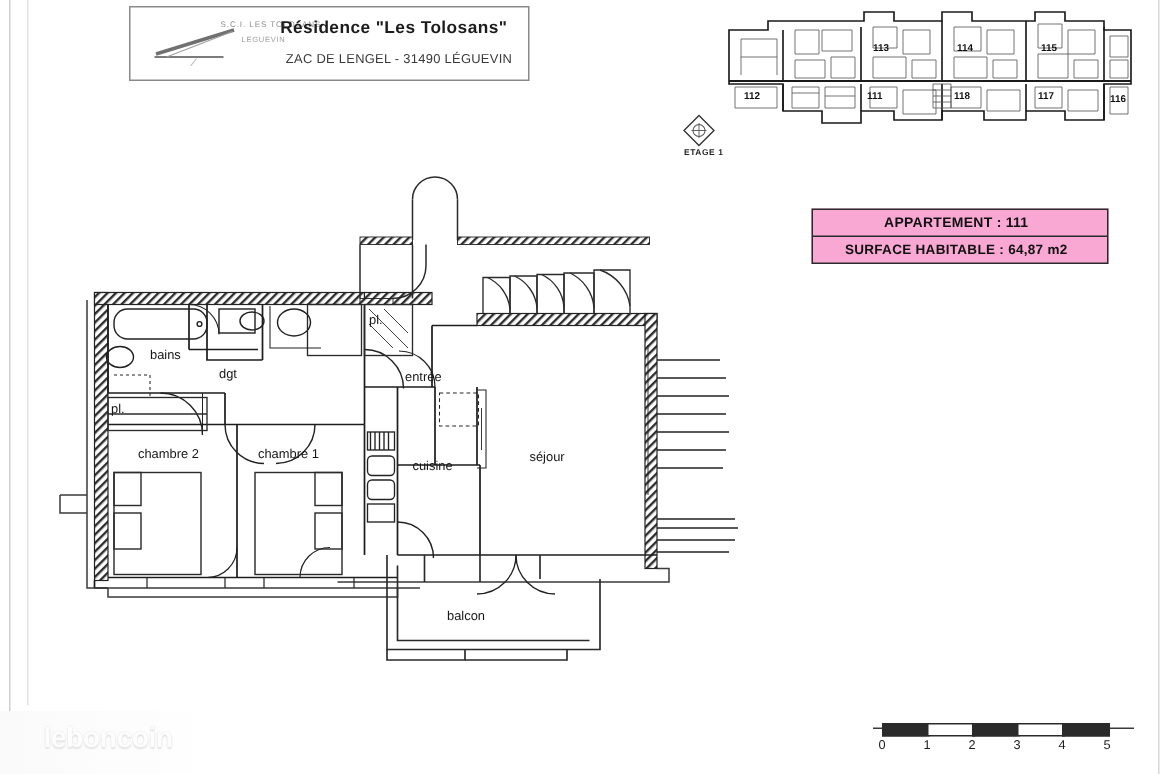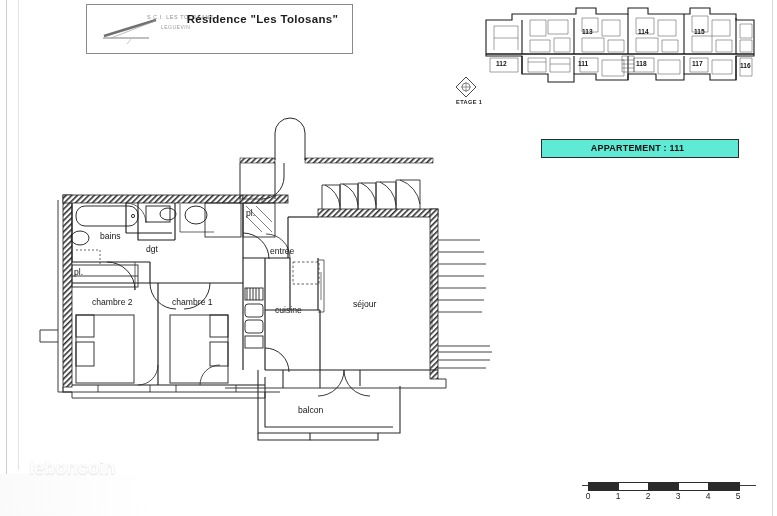--- a/index.html
+++ b/index.html
@@ -25,40 +25,40 @@
              letter-spacing:.5px;white-space:nowrap;}
 
   
   .keyplan{position:absolute;left:478px;top:6px;width:283px;height:82px;}
   .compass{position:absolute;left:455px;top:76px;width:22px;height:22px;}
   .etage{position:absolute;left:456px;top:99px;font-size:5.6px;color:#222;
          letter-spacing:.4px;font-weight:bold;}
 
   
   .infotable{position:absolute;left:541px;top:139px;width:196px;
-             border:1px solid #2b2b2b;background:#5eead4;}
+             border:1px solid #2b2b2b;background:#f9a8d4;}
   .infotable .row{border-bottom:1px solid #2b2b2b;height:17px;line-height:17px;
                   text-align:center;font-size:9.3px;font-weight:bold;color:#111;
                   letter-spacing:.2px;padding-right:5px;}
   .infotable .row:last-child{border-bottom:none;font-size:9px;}
 
   
   .plan{position:absolute;left:0;top:0;width:777px;height:516px;}
 
   
   .scalewrap{position:absolute;left:588px;top:482px;width:162px;height:26px;}
   .sb-seg{position:absolute;top:0;height:7px;border:1px solid #2b2b2b;}
   .sb-seg.dark{background:#2b2b2b;}
   .sb-seg.light{background:#ffffff;}
   .sb-tick{position:absolute;top:9px;font-size:8.5px;color:#1c1c1c;
            transform:translateX(-50%);}
   .sb-axis{position:absolute;left:-6px;top:3px;width:174px;height:1px;background:#3a3a3a;}
 
   
-  .wm{position:absolute;left:8px;top:453px;width:128px;height:30px;
+  .wm{position:absolute;left:8px;top:478px;width:128px;height:30px;
       display:flex;align-items:center;justify-content:center;
       font-size:19px;font-weight:bold;color:#fdfdfd;letter-spacing:-.4px;
       text-shadow:0 0 1px #d9d9d9,0 1px 1px #e6e6e6;}
   .wm-bar{position:absolute;left:0;top:474px;width:150px;height:42px;
           background:linear-gradient(90deg,#fafafa,#ffffff);}
 </style>
 </head>
 <body>
 
 <div id="page">
@@ -70,20 +70,21 @@
   <div class="titleblock">
     <svg class="logo" viewBox="0 0 70 30">
       <path d="M3 22 L55 6" stroke="#3a3a3a" stroke-width="2.4" fill="none"></path>
       <path d="M2 24 L48 24" stroke="#4a4a4a" stroke-width="1.2" fill="none"></path>
       <path d="M10 24 L54 7" stroke="#7a7a7a" stroke-width=".7" fill="none"></path>
       <path d="M30 25 L26 30" stroke="#9a9a9a" stroke-width=".7" fill="none"></path>
     </svg>
     <div class="logo-txt">S.C.I. LES TOLOSANS</div>
     <div class="logo-txt2">LEGUEVIN</div>
     <div class="tb-title">Résidence "Les Tolosans"</div>
+    <div class="tb-sub">ZAC DE LENGEL - 31490 LÉGUEVIN</div>
   </div>
 
   <svg class="keyplan" viewBox="0 0 283 82">
     <g stroke="#1a1a1a" fill="none" stroke-width="1.1">
 
       <path d="M8,48 L8,14 L34,14 L34,8 L98,8 L98,2 L118,2 L118,8 L150,8 L150,2 L170,2
                L170,8 L212,8 L212,2 L232,2 L232,8 L258,8 L258,14 L276,14 L276,50
                L258,50 L258,74 L232,74 L232,68 L206,68 L206,74 L178,74 L178,68
                L150,68 L150,74 L118,74 L118,68 L96,68 L96,76 L70,76 L70,68
                L44,68 L44,50 L8,50 Z"></path>
@@ -129,20 +130,21 @@
 
   <svg class="compass" viewBox="0 0 22 22">
     <path d="M11,1 L21,11 L11,21 L1,11 Z" fill="none" stroke="#333" stroke-width=".9"></path>
     <circle cx="11" cy="11" r="4" fill="none" stroke="#555" stroke-width=".7"></circle>
     <path d="M11,6 L11,16 M6,11 L16,11" stroke="#555" stroke-width=".6"></path>
   </svg>
   <div class="etage">ETAGE 1</div>
 
   <div class="infotable">
     <div class="row">APPARTEMENT : 111</div>
+    <div class="row">SURFACE HABITABLE : 64,87 m2</div>
   </div>
 
   <svg class="plan" viewBox="0 0 777 516">
     <defs>
       <pattern id="hatch" width="4" height="4" patternUnits="userSpaceOnUse" patternTransform="rotate(45)">
         <rect width="4" height="4" fill="#ffffff"></rect>
         <rect width="1.6" height="4" fill="#2e2e2e"></rect>
       </pattern>
     </defs>
 

